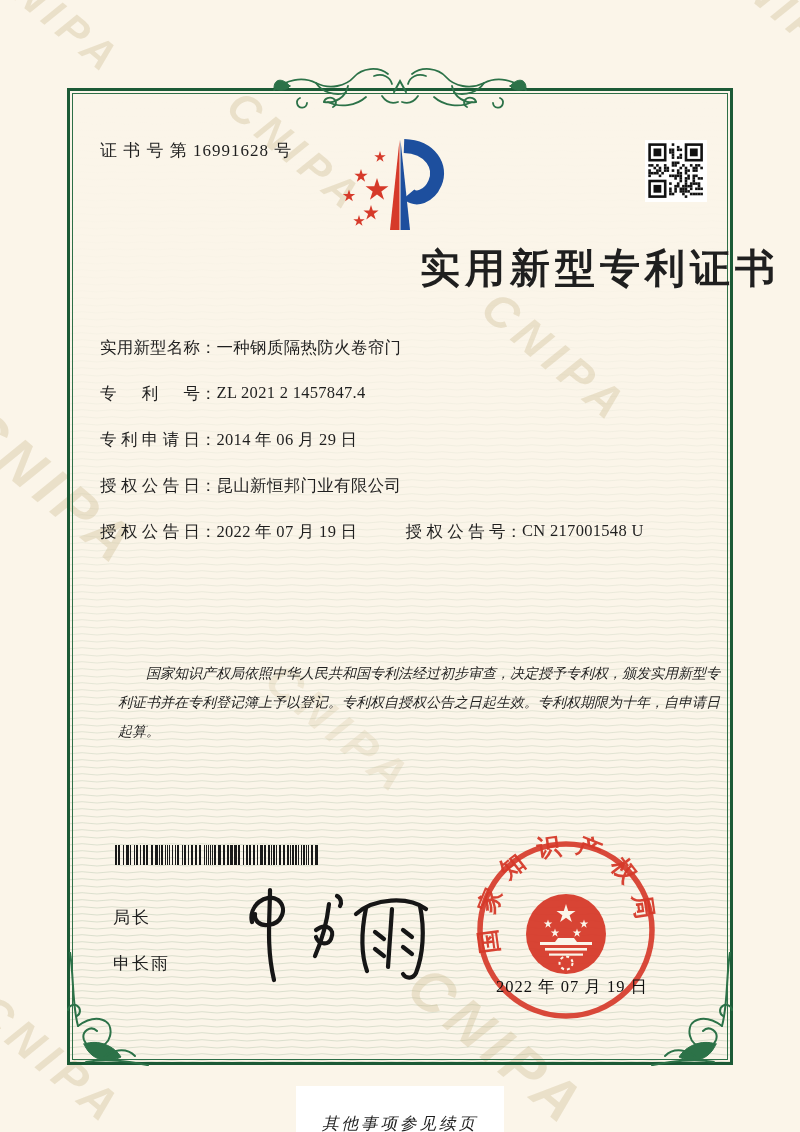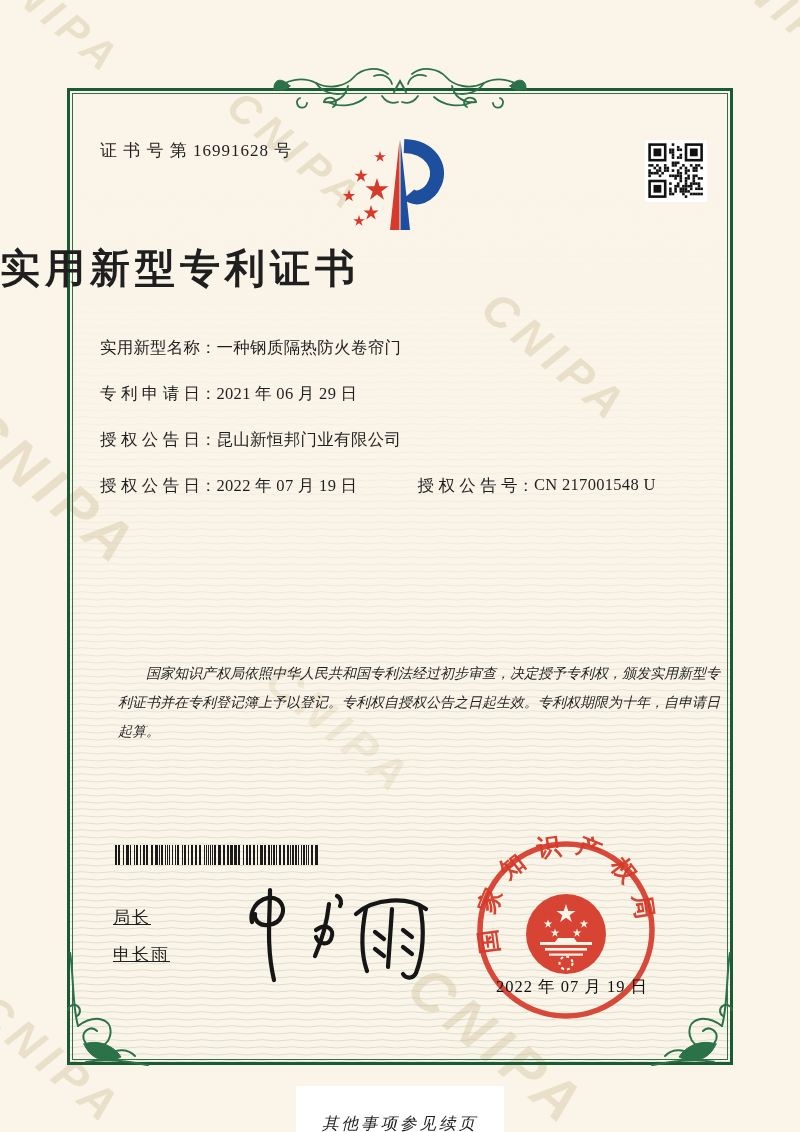--- a/index.html
+++ b/index.html
@@ -18,38 +18,38 @@
       background:linear-gradient(to bottom,rgba(251,245,233,1) 0%,rgba(251,245,233,.92) 20%,
       rgba(251,245,233,.6) 45%,rgba(251,245,233,.18) 68%,rgba(251,245,233,0) 85%);}
   .frame{position:absolute;left:67px;top:88px;width:660px;height:971px;
       border:3px solid #1b5a36;z-index:3;}
   .frame-inner{position:absolute;left:2px;top:2px;right:2px;bottom:2px;border:1px solid #2e6f47;}
   .ornament{z-index:4;}
 
   
   .content{position:absolute;inset:0;z-index:5;}
   .cert-no{position:absolute;left:100px;top:139px;font-size:17px;letter-spacing:1px;}
-  .title{position:absolute;left:0;top:241px;width:780px;text-align:left;
+  .title{position:absolute;left:0;top:241px;width:780px;text-align:right;
       font-size:40px;font-weight:bold;letter-spacing:5px;}
   .fields{position:absolute;left:100px;top:337px;width:620px;font-size:16.5px;}
   .frow{height:18px;margin-bottom:28px;white-space:nowrap;}
   .f-label{display:inline-block;width:100px;text-align:justify;text-align-last:justify;
       vertical-align:top;font-family:Liberation Mono, monospace;}
   .f-colon{display:inline-block;vertical-align:top;}
   .f-value{display:inline-block;vertical-align:top;letter-spacing:0.3px;}
   .grant-row{white-space:nowrap;}
-  .grant-b{display:inline-block;margin-left:56px;}
+  .grant-b{display:inline-block;margin-left:44px;}
   .bodytext{position:absolute;left:100px;top:659px;width:602px;font-size:14px;
       line-height:29px;font-style:italic;text-align:justify;margin-left:18px;}
   .bodytext p{margin:0;text-indent:2em;}
 
   #barcode{position:absolute;left:115px;top:845px;width:205px;height:20px;}
   .signer{position:absolute;left:113px;top:906px;font-family:"Liberation Sans",sans-serif;
       font-size:17px;color:#222;}
-  .signer div{margin-bottom:14px;letter-spacing:2px;text-decoration:underline;}
+  .signer div{margin-bottom:23px;letter-spacing:2px;}
   #signature{position:absolute;left:228px;top:878px;}
   #seal{position:absolute;left:471px;top:835px;}
   .seal-date{position:absolute;left:477px;top:976px;width:190px;text-align:center;
       font-size:16.5px;color:#111;letter-spacing:1px;}
   .page-info{position:absolute;left:67px;top:1032px;width:660px;text-align:center;
       font-size:15px;letter-spacing:2px;}
   .cont-note{position:absolute;left:50%;top:1086px;transform:translateX(-50%);
       background:#ffffff;padding:27px 26px;font-size:16.5px;font-style:italic;
       letter-spacing:3px;z-index:6;}
 </style>
@@ -397,21 +397,24 @@
       <rect x="39.699999999999996" y="55.3" width="2.6" height="2.6" fill="#111"></rect>
     </svg>
 
   <div class="title">实用新型专利证书</div>
 
   <div class="fields">
     <div class="frow">
       <span class="f-label">实用新型名称</span><span class="f-colon">：</span><span class="f-value">一种钢质隔热防火卷帘门</span>
     </div>
     <div class="frow">
-      <span class="f-label">专利申请日</span><span class="f-colon">：</span><span class="f-value">2021 年 06 月 29 日</span>
+      <span class="f-label">专利号</span><span class="f-colon">：</span><span class="f-value">ZL 2021 2 1457847.4</span>
+    </div>
+    <div class="frow">
+      <span class="f-label">专利申请日</span><span class="f-colon">：</span><span class="f-value">2014 年 06 月 29 日</span>
     </div>
     <div class="frow">
       <span class="f-label">授权公告日</span><span class="f-colon">：</span><span class="f-value">昆山新恒邦门业有限公司</span>
     </div>
     <div class="frow grant-row">
       <span>
         <span class="f-label">授权公告日</span><span class="f-colon">：</span><span class="f-value">2022 年 07 月 19 日</span>
       </span>
       <span class="grant-b">
         <span class="f-label">授权公告号</span><span class="f-colon">：</span><span class="f-value">CN 217001548 U</span>

